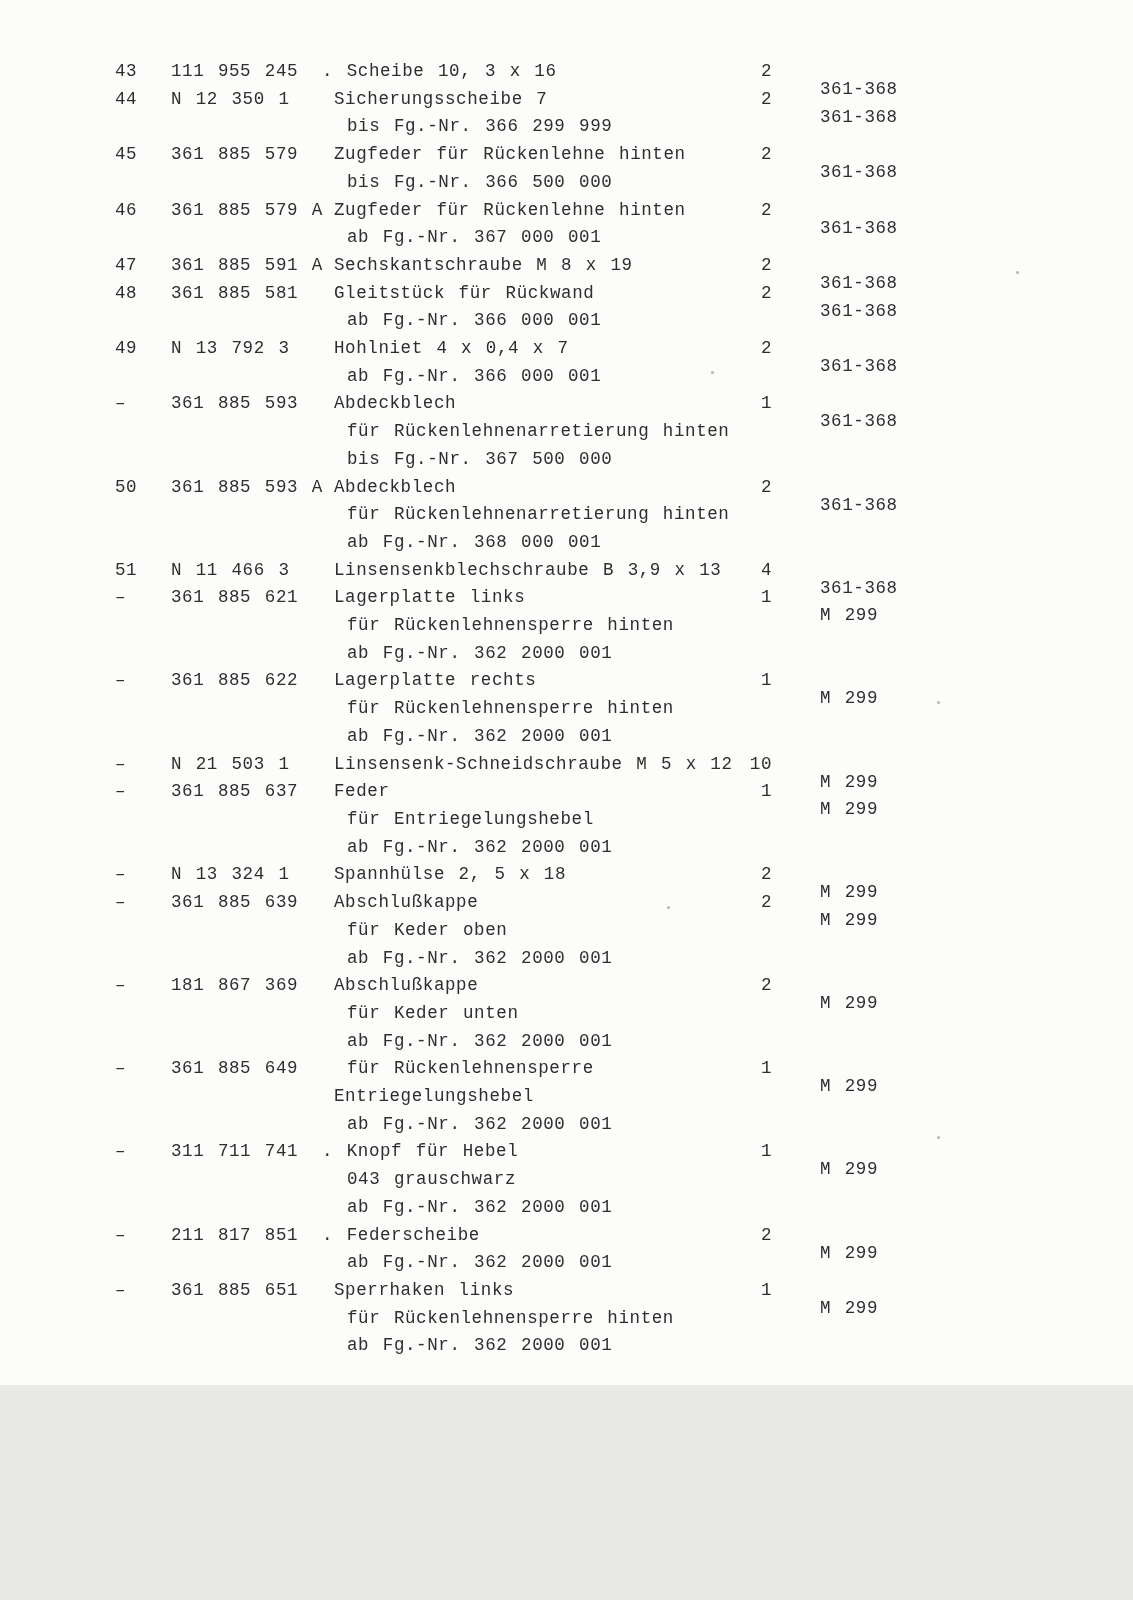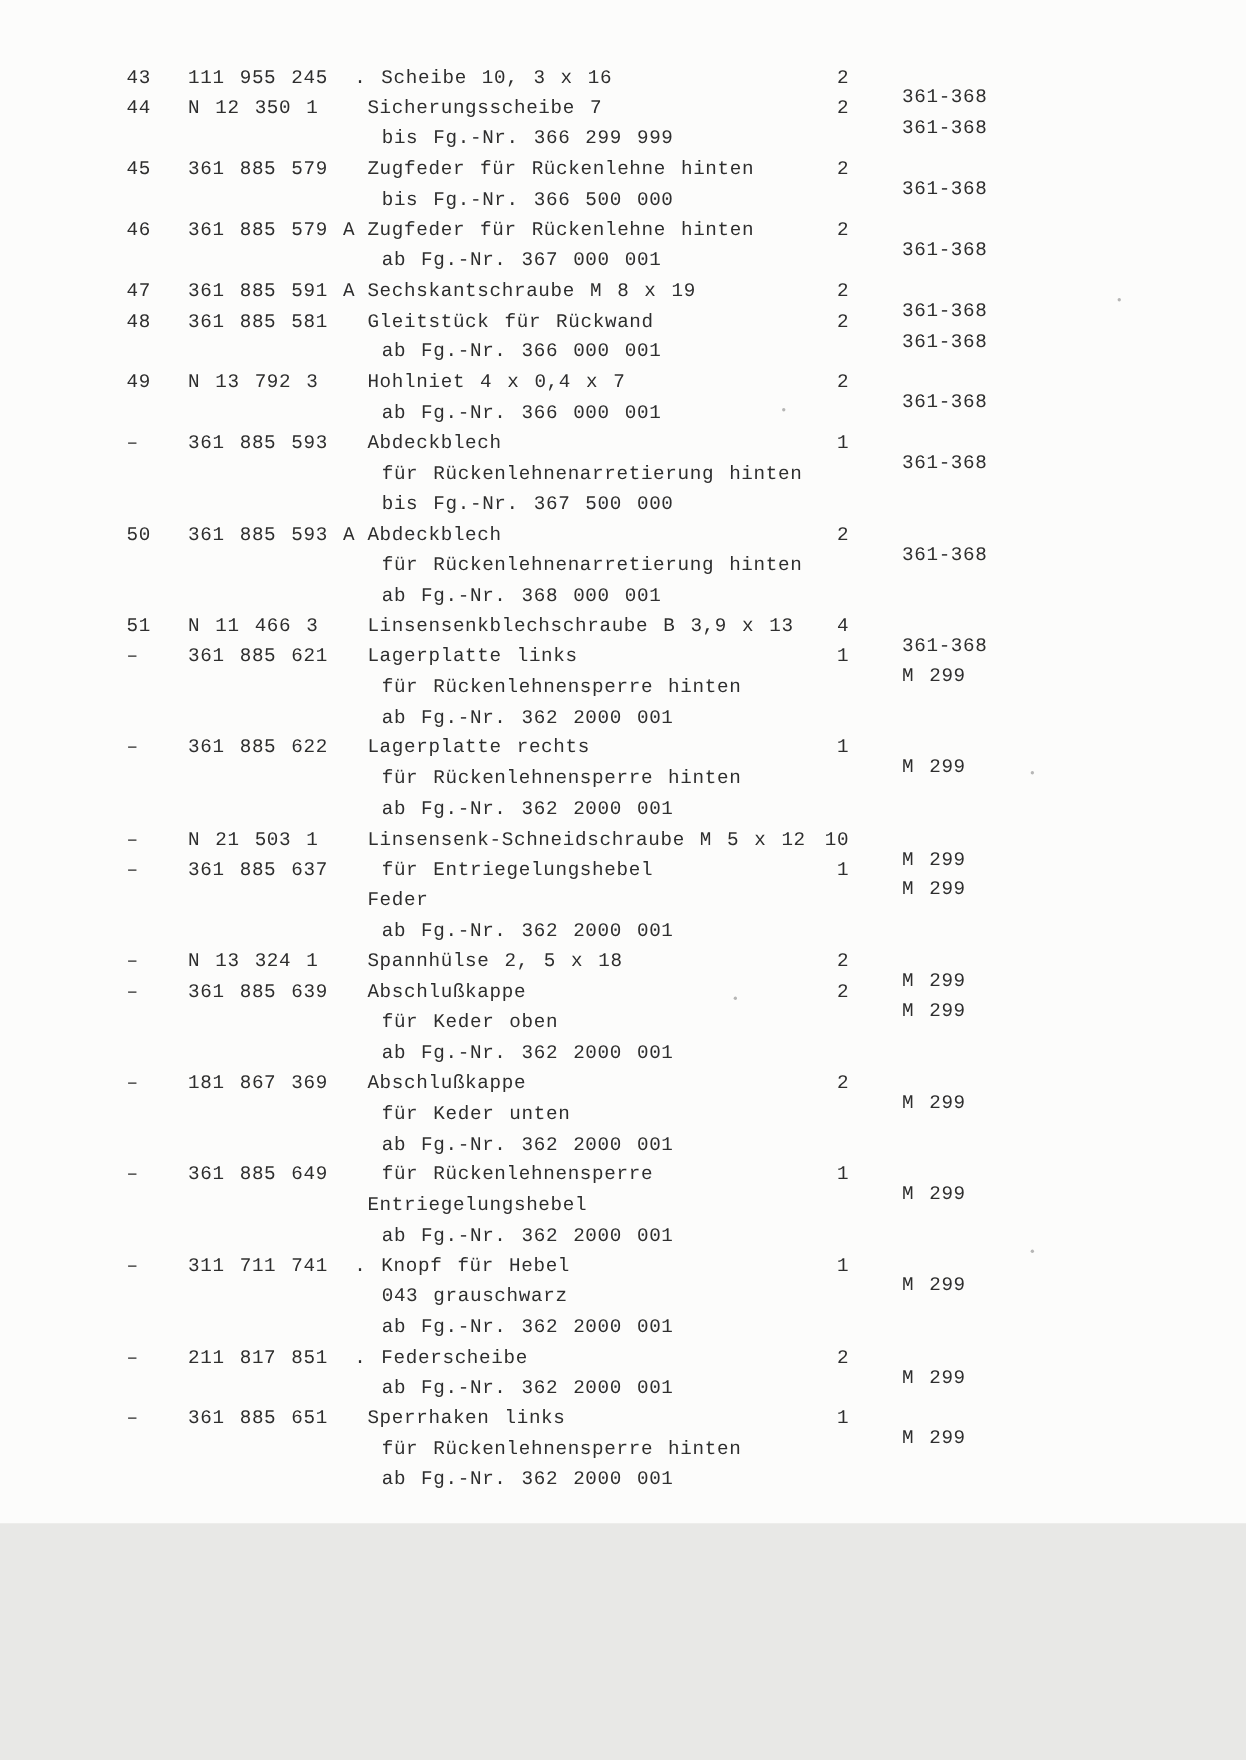--- a/index.html
+++ b/index.html
@@ -176,22 +176,22 @@
       <div class="c-desc">
           <div class="desc-line main">Linsensenk-Schneidschraube M 5 x 12</div>
         </div>
       <span class="c-qty">10</span>
       <span class="c-model">M 299</span>
     </div>
       <div class="row">
       <span class="c-pos">–</span>
       <span class="c-part">361 885 637</span>
       <div class="c-desc">
+          <div class="desc-line main">Feder</div>
           <div class="desc-line sub">für Entriegelungshebel</div>
-          <div class="desc-line main">Feder</div>
           <div class="desc-line sub">ab Fg.-Nr. 362 2000 001</div>
         </div>
       <span class="c-qty">1</span>
       <span class="c-model">M 299</span>
     </div>
       <div class="row">
       <span class="c-pos">–</span>
       <span class="c-part">N 13 324 1</span>
       <div class="c-desc">
           <div class="desc-line main">Spannhülse 2, 5 x 18</div>

